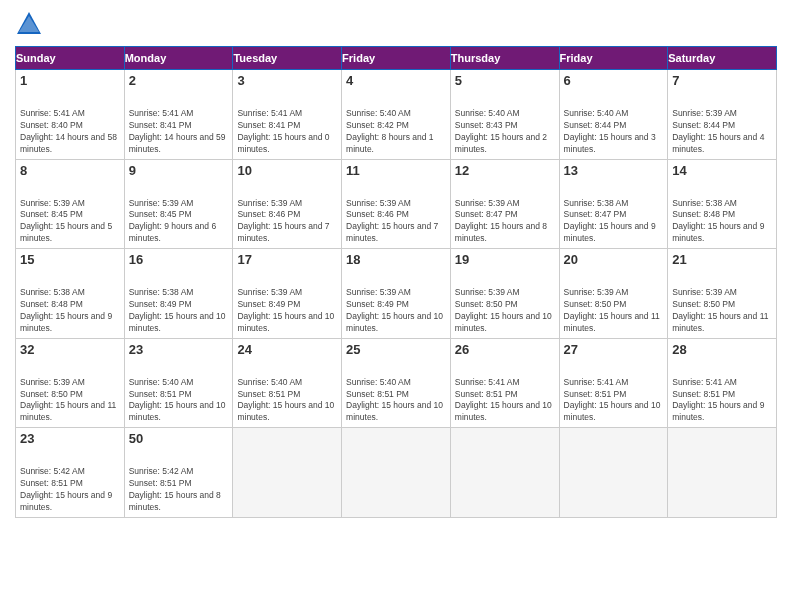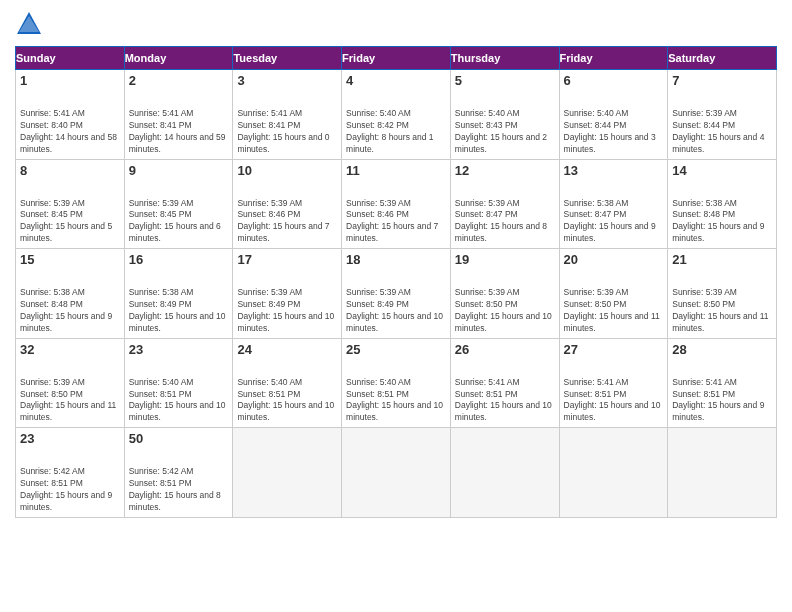--- a/index.html
+++ b/index.html
@@ -195,21 +195,21 @@
           <span>Sunrise: 5:39 AM</span><br>
           <span>Sunset: 8:45 PM</span><br>
           <span>Daylight: 15 hours and 5 minutes.</span>
         </div>
       </td>
           <td>
         <span class="day-number">9</span>
         <div class="day-info">
           <span>Sunrise: 5:39 AM</span><br>
           <span>Sunset: 8:45 PM</span><br>
-          <span>Daylight: 15 hours and 6 minutes.</span>
+          <span>Daylight: 9 hours and 6 minutes.</span>
         </div>
       </td>
           <td>
         <span class="day-number">10</span>
         <div class="day-info">
           <span>Sunrise: 5:39 AM</span><br>
           <span>Sunset: 8:46 PM</span><br>
           <span>Daylight: 15 hours and 7 minutes.</span>
         </div>
       </td>

